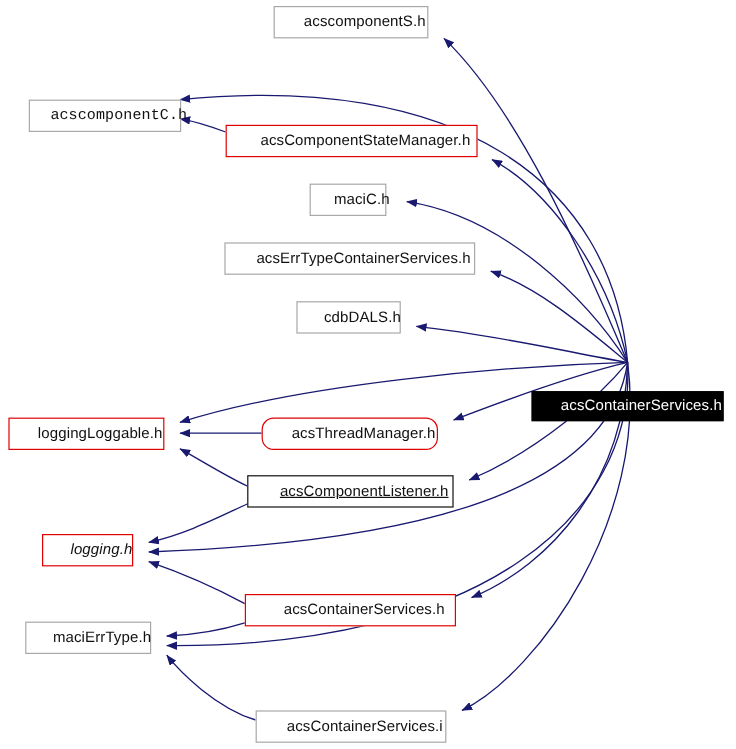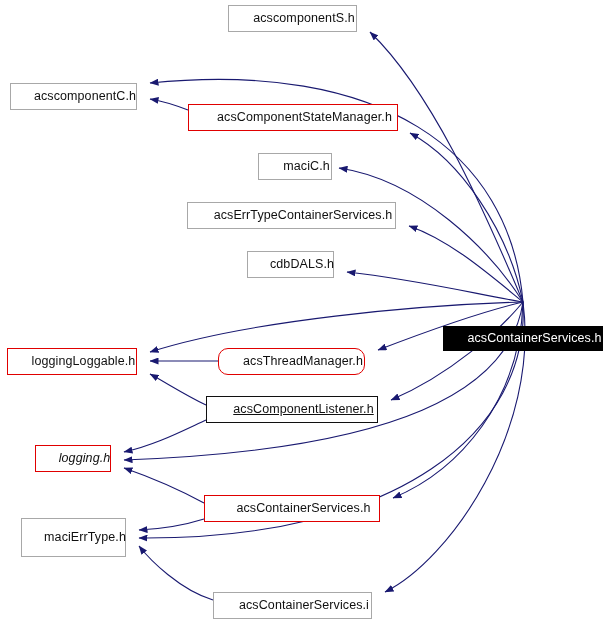--- a/index.html
+++ b/index.html
@@ -87,27 +87,27 @@
         <path d="M 204,503 C 180,490 150,477 124,468" marker-end="url(#arrowhead)" stroke="#191970"></path>
         <path d="M 204,519 C 185,525 160,529 139,530" marker-end="url(#arrowhead)" stroke="#191970"></path>
         <path d="M 213,600 C 180,590 150,560 139,546" marker-end="url(#arrowhead)" stroke="#191970"></path>
       </g>
   </svg>
 
   <div id="node-layer">
       <div class="node" style="left: 228px; top: 5px; width: 129px; height: 27px;">
         <span>acscomponentS.h</span>
       </div>
-      <div class="node" style="left: 10px; top: 83px; width: 127px; height: 27px;">
+      <div class="node" style="left: 24px; top: 83px; width: 127px; height: 27px; font-family: Liberation Mono, monospace;">
         <span>acscomponentC.h</span>
       </div>
       <div class="node red" style="left: 188px; top: 104px; width: 210px; height: 27px;">
         <span>acsComponentStateManager.h</span>
       </div>
-      <div class="node" style="left: 258px; top: 153px; width: 74px; height: 27px;">
+      <div class="node" style="left: 258px; top: 153px; width: 64px; height: 27px;">
         <span>maciC.h</span>
       </div>
       <div class="node" style="left: 187px; top: 202px; width: 209px; height: 27px;">
         <span>acsErrTypeContainerServices.h</span>
       </div>
       <div class="node" style="left: 247px; top: 251px; width: 87px; height: 27px;">
         <span>cdbDALS.h</span>
       </div>
       <div class="node current" style="left: 443px; top: 301px; width: 160px; height: 25px;">
         <span>acsContainerServices.h</span>
@@ -120,21 +120,21 @@
       </div>
       <div class="node black-border" style="left: 206px; top: 396px; width: 172px; height: 27px; text-decoration: underline;">
         <span>acsComponentListener.h</span>
       </div>
       <div class="node red" style="left: 35px; top: 445px; width: 76px; height: 27px; font-style: italic;">
         <span>logging.h</span>
       </div>
       <div class="node red" style="left: 204px; top: 495px; width: 176px; height: 27px;">
         <span>acsContainerServices.h</span>
       </div>
-      <div class="node" style="left: 21px; top: 518px; width: 105px; height: 39px;">
+      <div class="node" style="left: 21px; top: 518px; width: 105px; height: 27px;">
         <span>maciErrType.h</span>
       </div>
       <div class="node" style="left: 213px; top: 592px; width: 159px; height: 27px;">
         <span>acsContainerServices.i</span>
       </div>
     </div>
 
 </div>
 
 </body></html>

